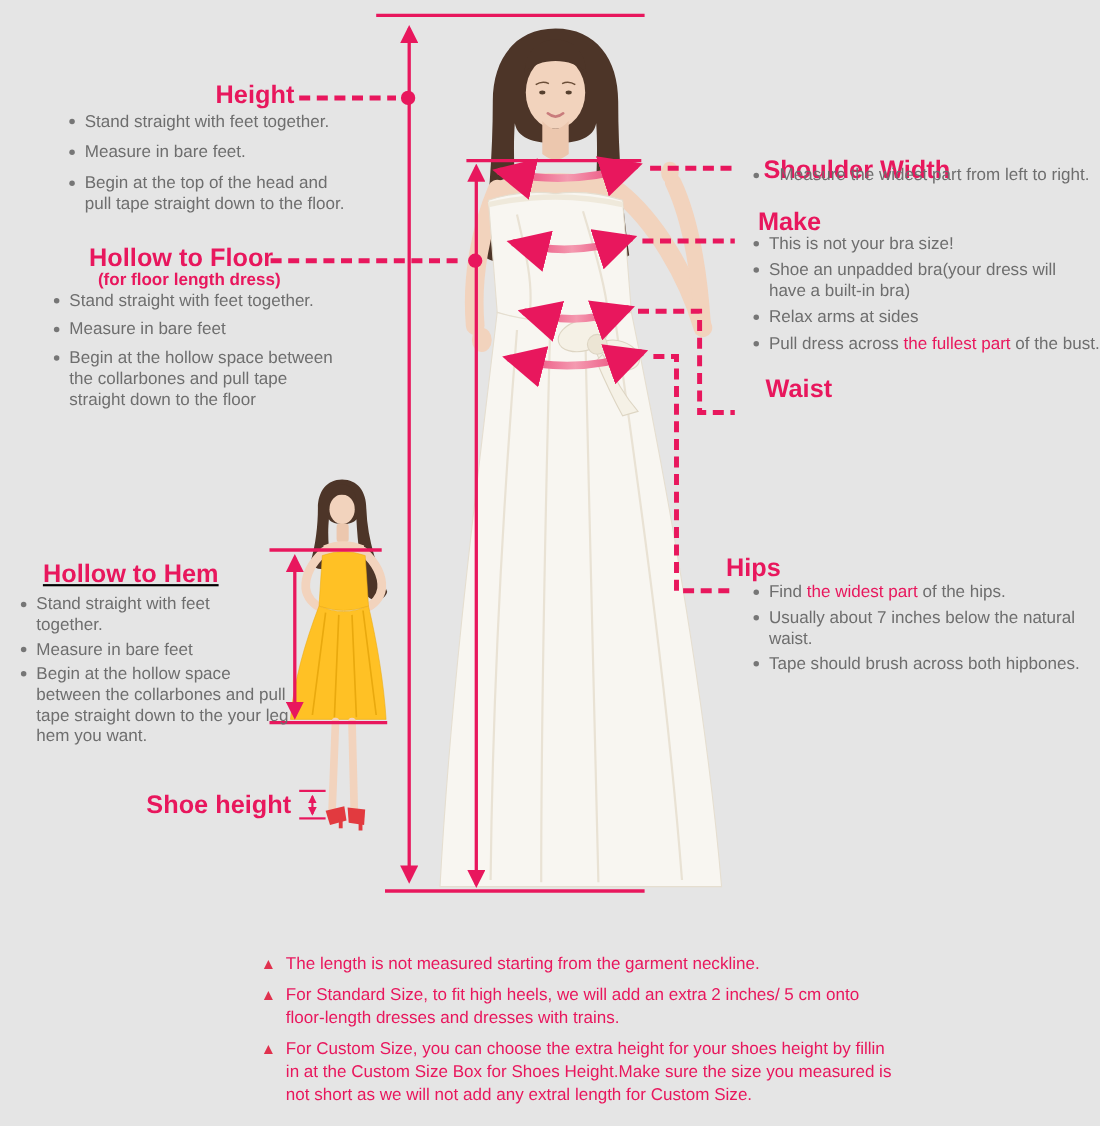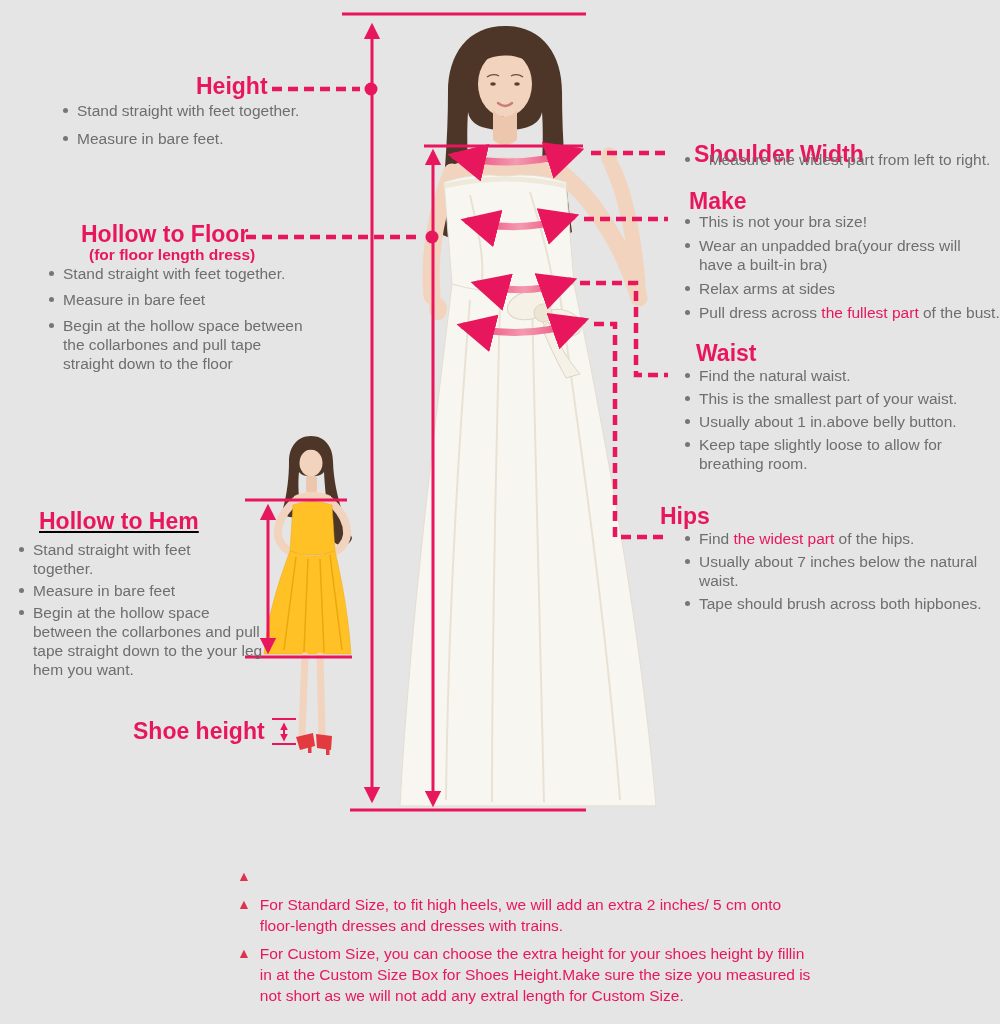--- a/index.html
+++ b/index.html
@@ -163,20 +163,22 @@
       <path class="mthin" d="M284,724 L284,740" marker-start="url(#arrS)" marker-end="url(#arrS)"></path>
     </g>
   </svg>
 
   <div class="sec" style="left:196px;top:74px;">
     <h2>Height</h2>
   </div>
   <ul class="sec g9" style="left:60px;top:101px;width:330px;">
     <li>Stand straight with feet together.</li>
     <li>Measure in bare feet.</li>
+    <li>Begin at the top of the head and
+pull tape straight down to the floor.</li>
   </ul>
 
   <div class="sec" style="left:81px;top:222px;">
     <h2>Hollow to Floor</h2>
     <div class="sub" style="margin-left:8px;">(for floor length dress)</div>
   </div>
   <ul class="sec g7" style="left:46px;top:264px;width:340px;">
     <li>Stand straight with feet together.</li>
     <li>Measure in bare feet</li>
     <li>Begin at the hollow space between
@@ -206,50 +208,44 @@
   </div>
   <ul class="sec g4" style="left:682px;top:150px;width:318px;text-align:center;">
     <li>Measure the widest part from left to right.</li>
   </ul>
 
   <div class="sec" style="left:689px;top:189px;">
     <h2>Make</h2>
   </div>
   <ul class="sec g5" style="left:682px;top:212px;width:318px;">
     <li>This is not your bra size!</li>
-    <li>Wear an unpadded bra(your dress will
+    <li>Shoe an unpadded bra(your dress will
 have a built-in bra)</li>
     <li>Relax arms at sides</li>
     <li><span>Pull dress across </span><span class="hl">the fullest part</span><span> of the bust.</span></li>
   </ul>
 
   <div class="sec" style="left:696px;top:341px;">
     <h2>Waist</h2>
   </div>
-  <ul class="sec g4" style="left:682px;top:366px;width:318px;">
-    <li>Find the natural waist.</li>
-    <li>This is the smallest part of your waist.</li>
-    <li>Usually about 1 in.above belly button.</li>
-    <li>Keep tape slightly loose to allow for
-breathing room.</li>
-  </ul>
 
   <div class="sec" style="left:660px;top:504px;">
     <h2>Hips</h2>
   </div>
   <ul class="sec g4" style="left:682px;top:529px;width:320px;">
     <li><span>Find </span><span class="hl">the widest part</span><span> of the hips.</span></li>
     <li>Usually about 7 inches below the natural
 waist.</li>
     <li>Tape should brush across both hipbones.</li>
   </ul>
 
   <div class="notes">
     <div class="note">
       <span class="tri">▲</span>
+      <span class="note-text">The length is not measured starting from the garment neckline.</span>
     </div>
     <div class="note">
       <span class="tri">▲</span>
       <span class="note-text">For Standard Size, to fit high heels, we will add an extra 2 inches/ 5 cm onto
 floor-length dresses and dresses with trains.</span>
     </div>
     <div class="note">
       <span class="tri">▲</span>
       <span class="note-text">For Custom Size, you can choose the extra height for your shoes height by fillin
 in at the Custom Size Box for Shoes Height.Make sure the size you measured is

